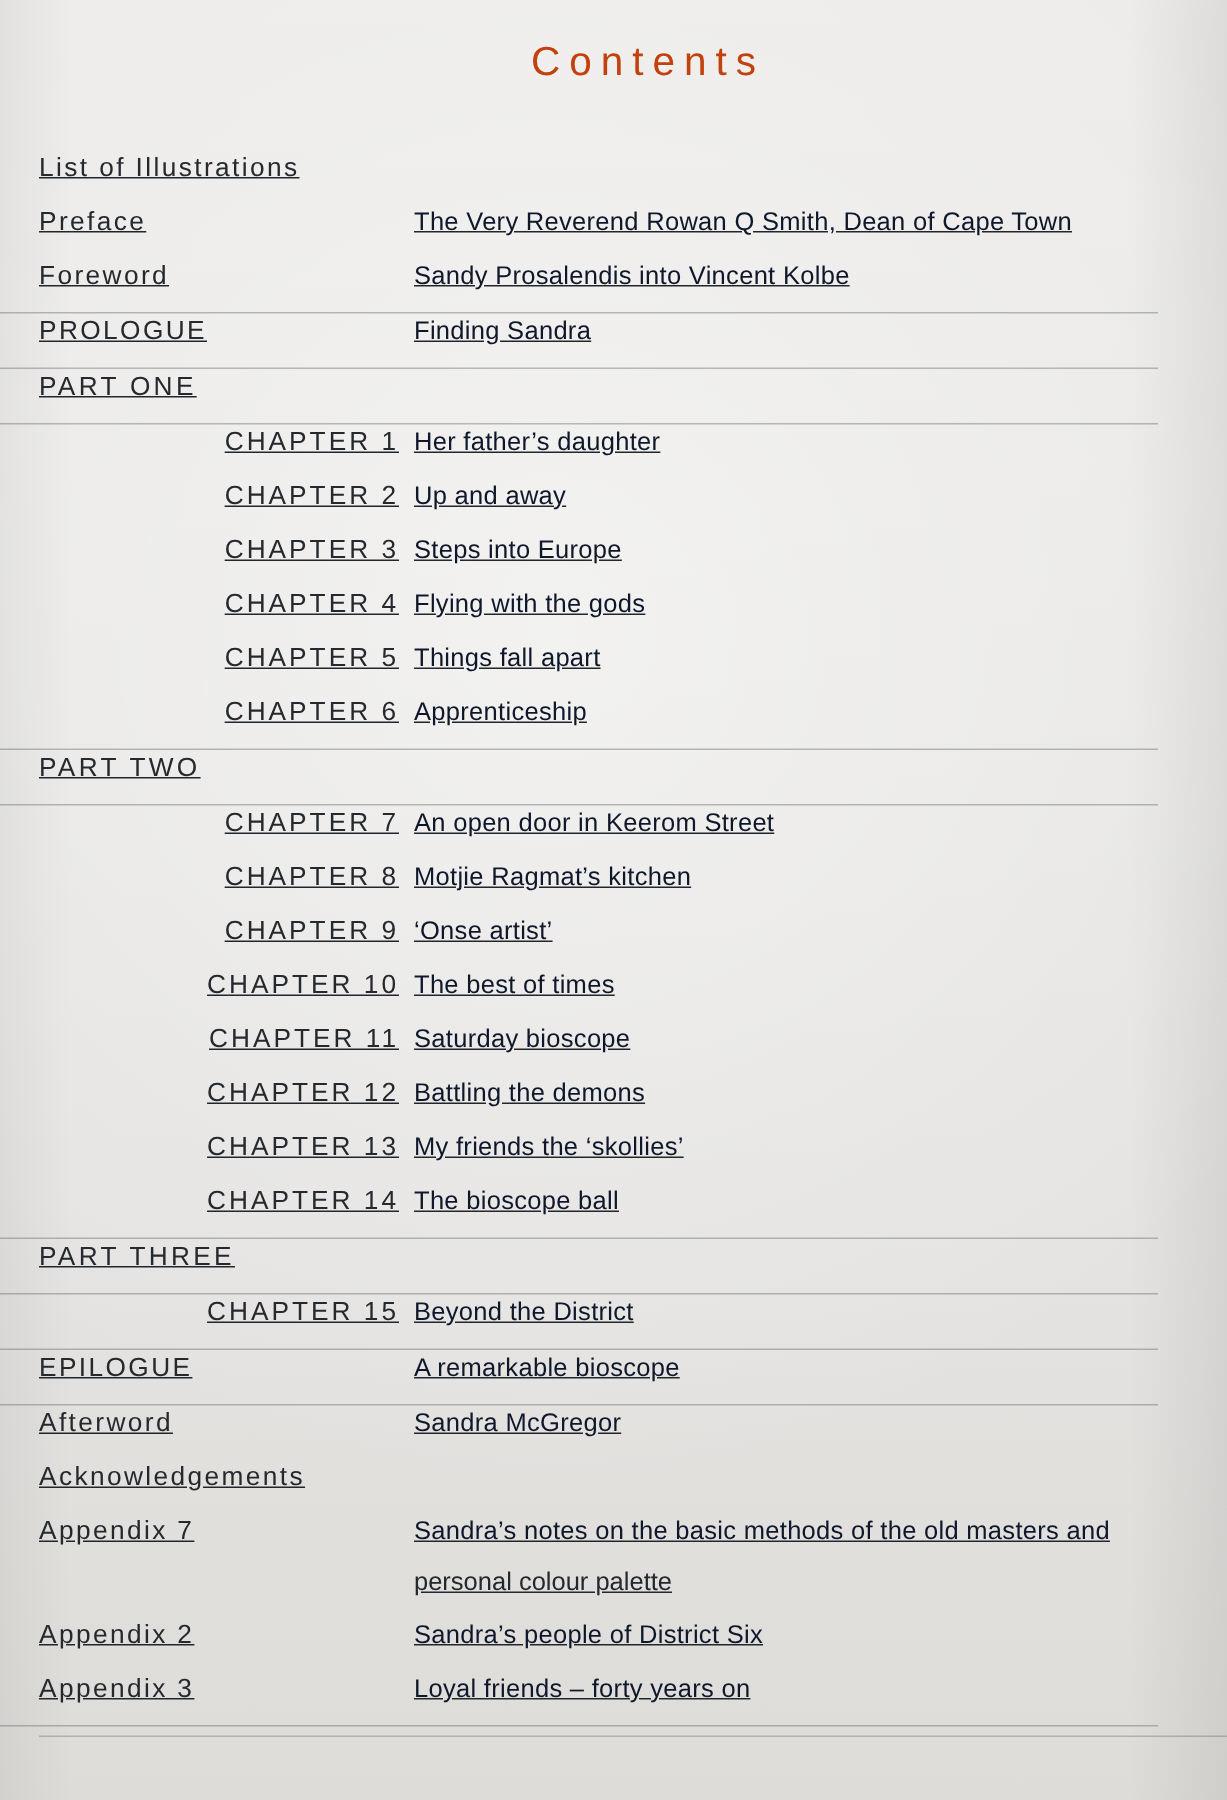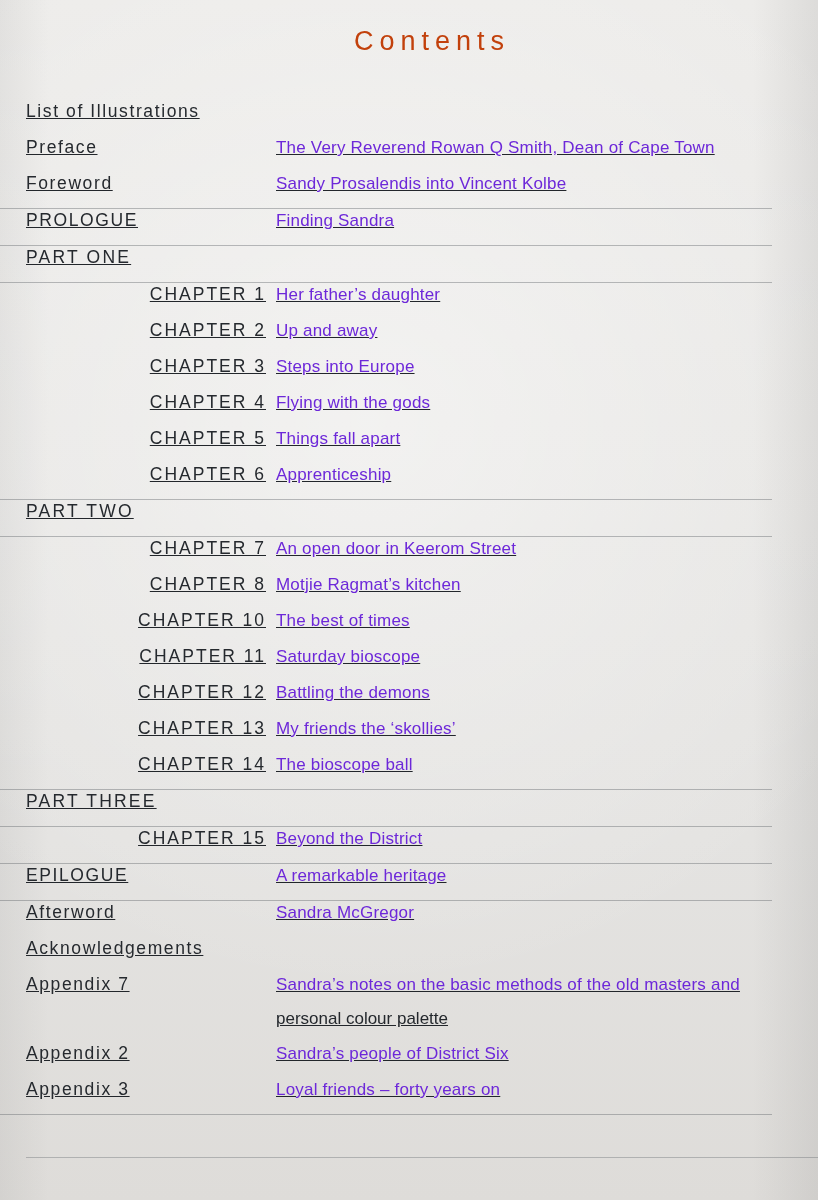--- a/index.html
+++ b/index.html
@@ -66,21 +66,21 @@
   }
   .label {
     font-size: 17.5px;
     letter-spacing: 1.6px;
     color: #25292e;
     white-space: nowrap;
   }
   .desc {
     font-size: 17px;
     letter-spacing: 0.2px;
-    color: #6d28d9;
+    color: #0f172a;
     white-space: nowrap;
   }
 
   
   .lvl-0 .label { margin-left: 26px; width: 246px; }
   .lvl-2 .label { margin-left: 26px; width: 246px; text-align: left; padding-right: 6px; box-sizing: border-box; }
   .lvl-3 .label { margin-left: 26px; width: 246px; text-align: right; padding-right: 6px; box-sizing: border-box; }
 
   .desc { margin-left: 4px; }
 
@@ -162,20 +162,24 @@
     </div>
     <div class="row lvl-3 chapter">
       <div class="label">CHAPTER 7</div>
       <div class="desc">An open door in Keerom Street</div>
     </div>
     <div class="row lvl-3 chapter">
       <div class="label">CHAPTER 8</div>
       <div class="desc">Motjie Ragmat’s kitchen</div>
     </div>
     <div class="row lvl-3 chapter">
+      <div class="label">CHAPTER 9</div>
+      <div class="desc">‘Onse artist’</div>
+    </div>
+    <div class="row lvl-3 chapter">
       <div class="label">CHAPTER 10</div>
       <div class="desc">The best of times</div>
     </div>
     <div class="row lvl-3 chapter">
       <div class="label">CHAPTER 11</div>
       <div class="desc">Saturday bioscope</div>
     </div>
     <div class="row lvl-3 chapter">
       <div class="label">CHAPTER 12</div>
       <div class="desc">Battling the demons</div>
@@ -191,21 +195,21 @@
     <div class="row lvl-0 rule part">
       <div class="label">PART THREE</div>
       <div class="desc"></div>
     </div>
     <div class="row lvl-3 rule chapter">
       <div class="label">CHAPTER 15</div>
       <div class="desc">Beyond the District</div>
     </div>
     <div class="row lvl-2 rule">
       <div class="label">EPILOGUE</div>
-      <div class="desc">A remarkable heritage</div>
+      <div class="desc">A remarkable bioscope</div>
     </div>
     <div class="row lvl-0">
       <div class="label">Afterword</div>
       <div class="desc">Sandra McGregor</div>
     </div>
     <div class="row lvl-0">
       <div class="label">Acknowledgements</div>
       <div class="desc"></div>
     </div>
     <div class="row lvl-0">

